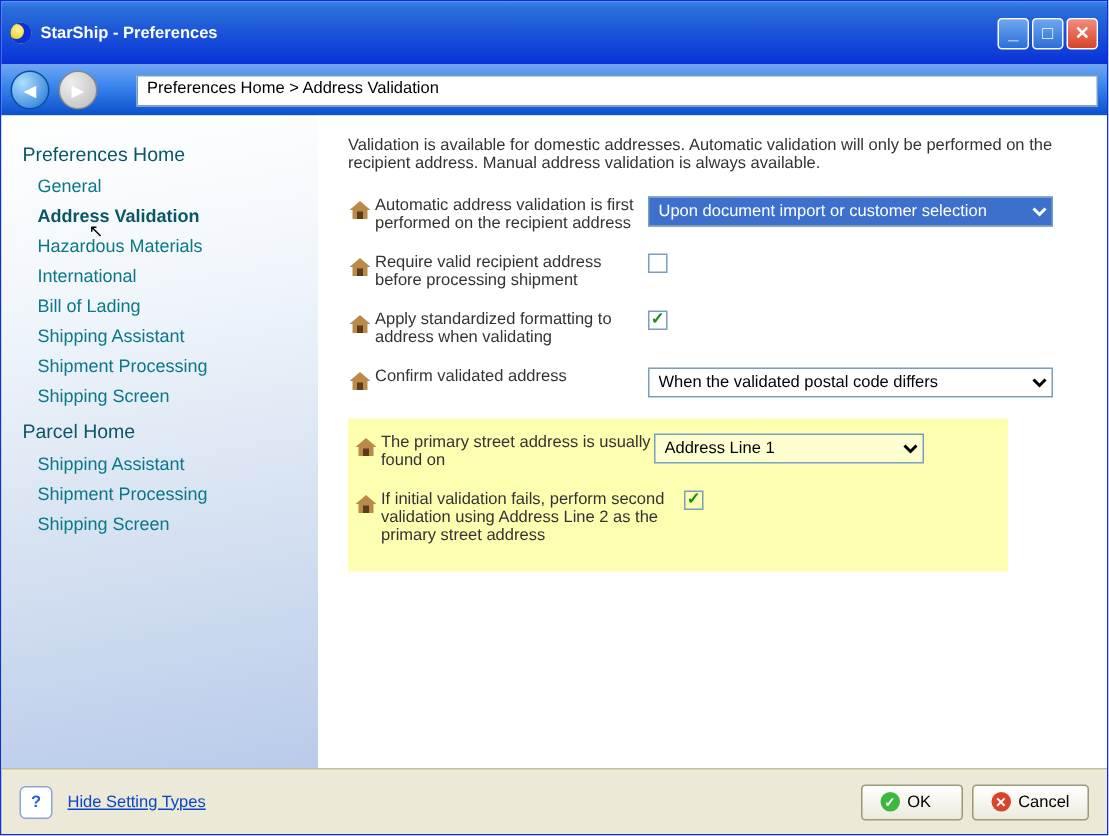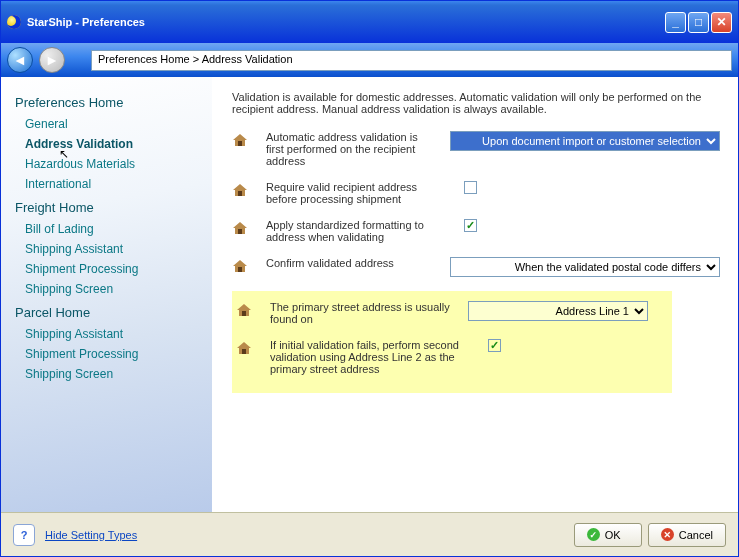--- a/index.html
+++ b/index.html
@@ -21,25 +21,25 @@
   
   .body { flex:1; display:flex; background: linear-gradient(180deg, #ffffff, #f7f9fc); overflow:hidden; }
   
   .sidebar { width: 211px; padding: 12px 10px 10px 14px; background: linear-gradient(170deg, #ffffff 0%, #f0f5fb 30%, #d8e3f2 60%, #b9cbea 100%); position:relative; }
   .heading { color:#0b5666; font-size:13px; margin: 6px 0 4px 0; cursor:pointer; }
   .navitem { color:#0b7886; font-size:12px; padding:3px 0 3px 10px; cursor:pointer; }
   .navitem.active { font-weight:bold; color:#0b5666; }
   
   .content { flex:1; padding: 14px 18px 10px 20px; background:#fff; position:relative; overflow:auto; }
   .intro { font-size:11px; color:#333; margin-bottom: 16px; }
-  .setting-row { display:flex; align-items:flex-start; gap:18px; margin-bottom:14px; }
+  .setting-row { display:flex; align-items:flex-start; gap:2px; margin-bottom:14px; }
   .house-icon { width:16px; height:14px; flex-shrink:0; margin-top:2px; }
   .setting-label { width: 180px; color:#333; font-size:11px; }
   .setting-ctrl { flex:1; }
-  .select { width: 270px; height:20px; border:1px solid #7b9ebd; font-size:11px; padding:1px 2px; background:#fff;text-align:right; }
+  .select { width: 270px; height:20px; border:1px solid #7b9ebd; font-size:11px; padding:1px 2px; background:#fff; }
   .select.blue { background:#3d6fcc; color:#fff; }
   .select.hl { background:#fdffd0; }
   .checkbox { width:13px; height:13px; border:1px solid #7b9ebd; display:inline-flex; align-items:center; justify-content:center; }
   .checkbox.checked::after { content:"✓"; color:#1a8c1a; font-weight:bold; font-size:11px; line-height:11px; }
   
   .sub-heading { color:#0b5666; font-weight:bold; font-size:12px; margin: 14px 0 10px 0; }
   .highlight { background:#fdffb0; padding:10px 4px 4px 4px; width:440px; }
   
   .statusbar { height:44px; background:#ece9d8; border-top:1px solid #c0c0a0; display:flex; align-items:center; padding:0 12px; gap:10px; }
   .help-icon { width:22px; height:22px; border:1px solid #8aa5d6; border-radius:4px; display:flex; align-items:center; justify-content:center; color:#2a5fd8; font-weight:bold; background:#fff; }
@@ -71,21 +71,20 @@
   </div>
 
   <div class="body">
     <div class="sidebar">
       <div class="heading">Preferences Home</div>
       <div class="navitem">General</div>
       <div class="navitem active">Address Validation</div>
       <div class="navitem">Hazardous Materials</div>
       <div class="navitem">International</div>
 
-      <div class="heading">Freight Home</div>
       <div class="navitem">Bill of Lading</div>
       <div class="navitem">Shipping Assistant</div>
       <div class="navitem">Shipment Processing</div>
       <div class="navitem">Shipping Screen</div>
 
       <div class="heading">Parcel Home</div>
       <div class="navitem">Shipping Assistant</div>
       <div class="navitem">Shipment Processing</div>
       <div class="navitem">Shipping Screen</div>
       <span class="cursor-ptr">↖</span>

